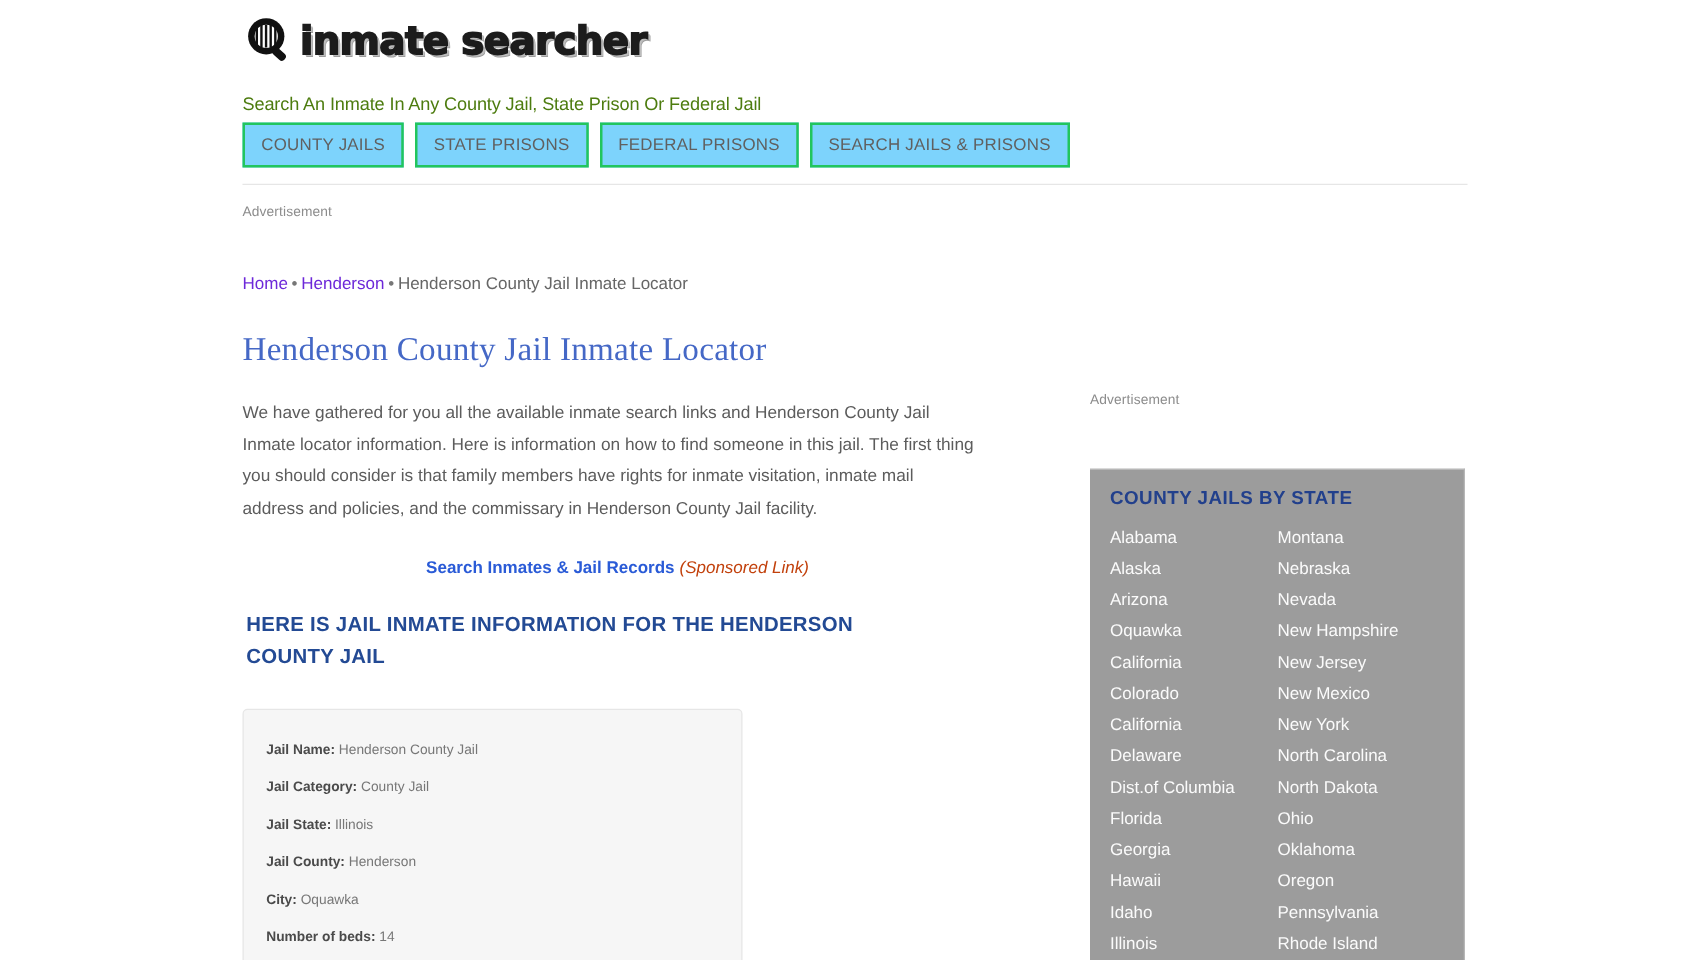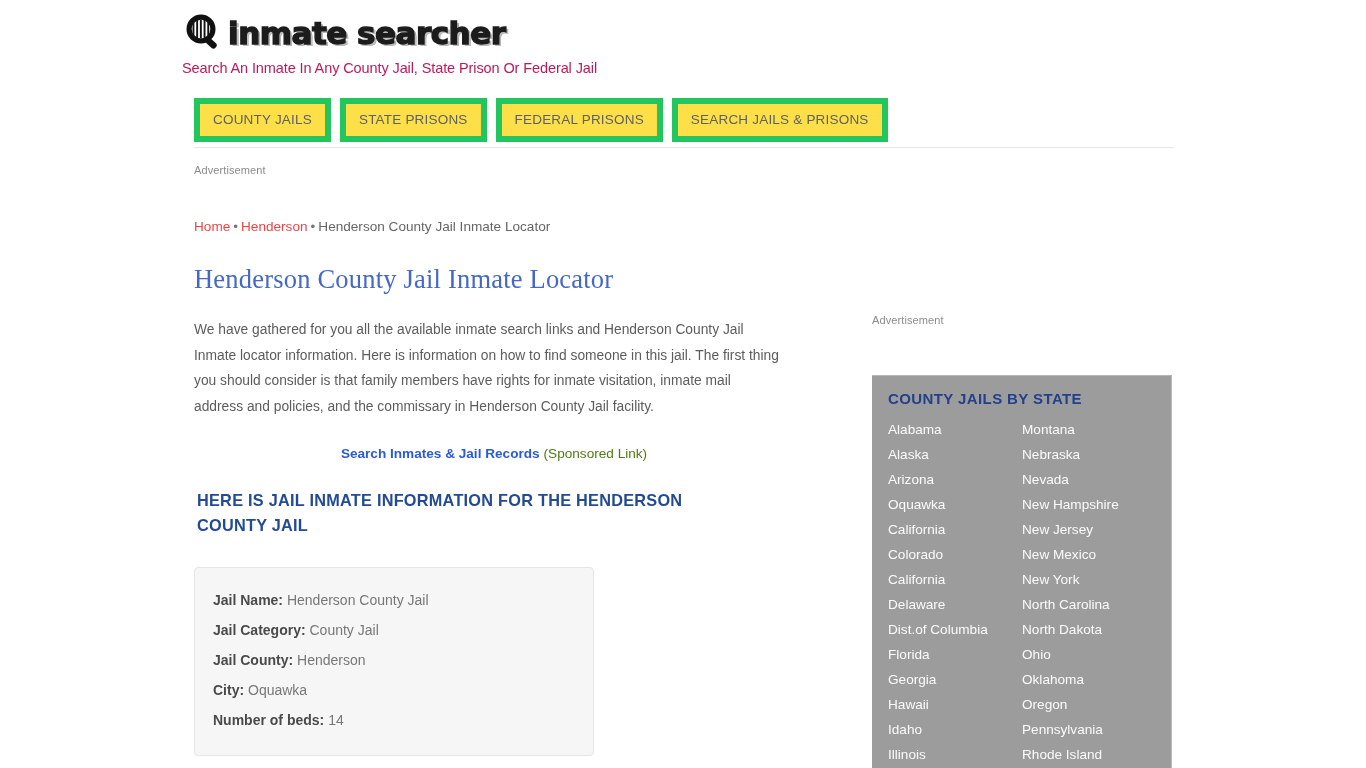--- a/index.html
+++ b/index.html
@@ -17,21 +17,21 @@
   }
   .page {
     position: relative;
     width: 1366px;
     height: 768px;
   }
 
   
   .header {
     position: absolute;
-    left: 182px;
+    left: 194px;
     top: 10px;
     width: 980px;
   }
   .logo-row {
     display: flex;
     align-items: center;
     height: 46px;
   }
   .logo-glass {
     width: 44px;
@@ -49,37 +49,37 @@
     color: #1c1c1c;
     -webkit-text-stroke: 1.4px #1c1c1c;
     text-shadow:
        2px 2px 0 #bdbdbd,
        2.4px 2.4px 0 #9e9e9e;
     line-height: 40px;
     white-space: nowrap;
   }
   .tagline {
     font-size: 14.5px;
-    color: #be185d;
-    margin-top: 4px;
+    color: #4d7c0f;
+    margin-top: 20px;
     letter-spacing: -0.1px;
     white-space: nowrap;
   }
 
   
   .nav {
     position: absolute;
     left: 194px;
     top: 98px;
     display: flex;
     gap: 9px;
   }
   .nav-btn {
-    border: 6px solid #22c55e;
-    background: #fde047;
+    border: 2px solid #22c55e;
+    background: #7dd3fc;
     color: #606060;
     font-size: 13.5px;
     letter-spacing: 0.2px;
     padding: 8px 13px 9px 13px;
     line-height: 15px;
     white-space: nowrap;
     cursor: pointer;
     text-decoration: none;
     display: inline-block;
   }
@@ -106,21 +106,21 @@
   
   .breadcrumb {
     position: absolute;
     left: 194px;
     top: 219px;
     font-size: 13.6px;
     color: #666666;
     white-space: nowrap;
   }
   .breadcrumb a {
-    color: #ef4444;
+    color: #6d28d9;
     text-decoration: none;
   }
   .breadcrumb .sep { color: #777777; margin: 0 3px; }
 
   
   .main {
     position: absolute;
     left: 194px;
     top: 262px;
     width: 600px;
@@ -146,21 +146,22 @@
     text-align: center;
     width: 600px;
     font-size: 13.6px;
   }
   .sponsored a {
     color: #2a5bd7;
     font-weight: bold;
     text-decoration: none;
   }
   .sponsored .note {
-    color: #4d7c0f;
+    color: #c2410c;
+    font-style: italic;
     font-weight: normal;
     margin-left: 4px;
   }
   h2.section-title {
     margin: 27px 0 0 3px;
     font-size: 16.3px;
     font-weight: bold;
     color: #234a94;
     letter-spacing: 0.25px;
     line-height: 25px;
@@ -172,21 +173,21 @@
   .info-card {
     margin-top: 29px;
     width: 400px;
     background: #f6f6f6;
     border: 1px solid #e6e6e6;
     border-radius: 4px;
     padding: 17px 18px 20px 18px;
     box-sizing: border-box;
   }
   .info-row {
-    font-size: 14px;
+    font-size: 11px;
     line-height: 30px;
     color: #777777;
   }
   .info-row b {
     color: #4a4a4a;
     font-weight: bold;
   }
 
   
   .sidebar {
@@ -280,20 +281,24 @@
     <div class="info-card">
       <div class="info-row">
         <b>Jail Name:</b>
         <span>Henderson County Jail</span>
       </div>
       <div class="info-row">
         <b>Jail Category:</b>
         <span>County Jail</span>
       </div>
       <div class="info-row">
+        <b>Jail State:</b>
+        <span>Illinois</span>
+      </div>
+      <div class="info-row">
         <b>Jail County:</b>
         <span>Henderson</span>
       </div>
       <div class="info-row">
         <b>City:</b>
         <span>Oquawka</span>
       </div>
       <div class="info-row">
         <b>Number of beds:</b>
         <span>14</span>

